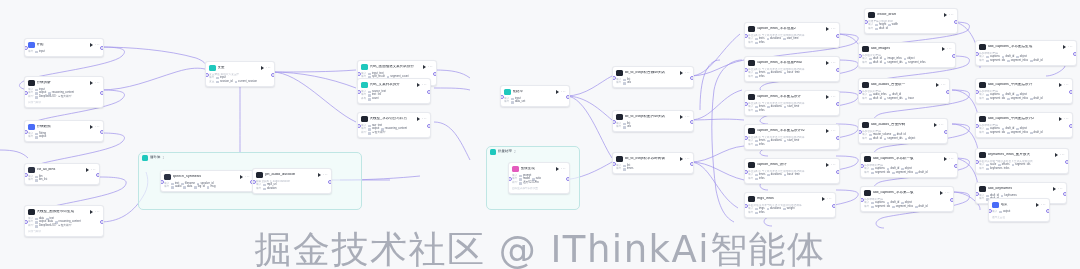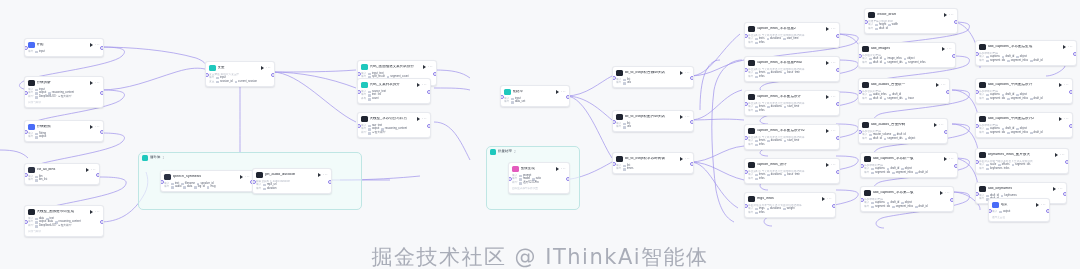--- a/index.html
+++ b/index.html
@@ -89,21 +89,21 @@
   .port{
     position:absolute;width:2.2px;height:2.2px;border-radius:50%;
     background:#fff;border:.6px solid #8e7ee8;
   }
   .port.l{left:-1.4px;top:50%;margin-top:-1.1px;}
   .port.r{right:-1.4px;top:50%;margin-top:-1.1px;}
 
   #watermark{
     position:absolute;left:0;right:0;bottom:1px;
     text-align:center;
-    font-size:21px;line-height:1;
+    font-size:37px;line-height:1;
     color:rgba(105,112,130,.55);
     letter-spacing:1.5px;
     white-space:nowrap;
     font-family:"DejaVu Sans","Liberation Sans",sans-serif;
     pointer-events:none;
   }
 </style>
 </head>
 <body>
 

